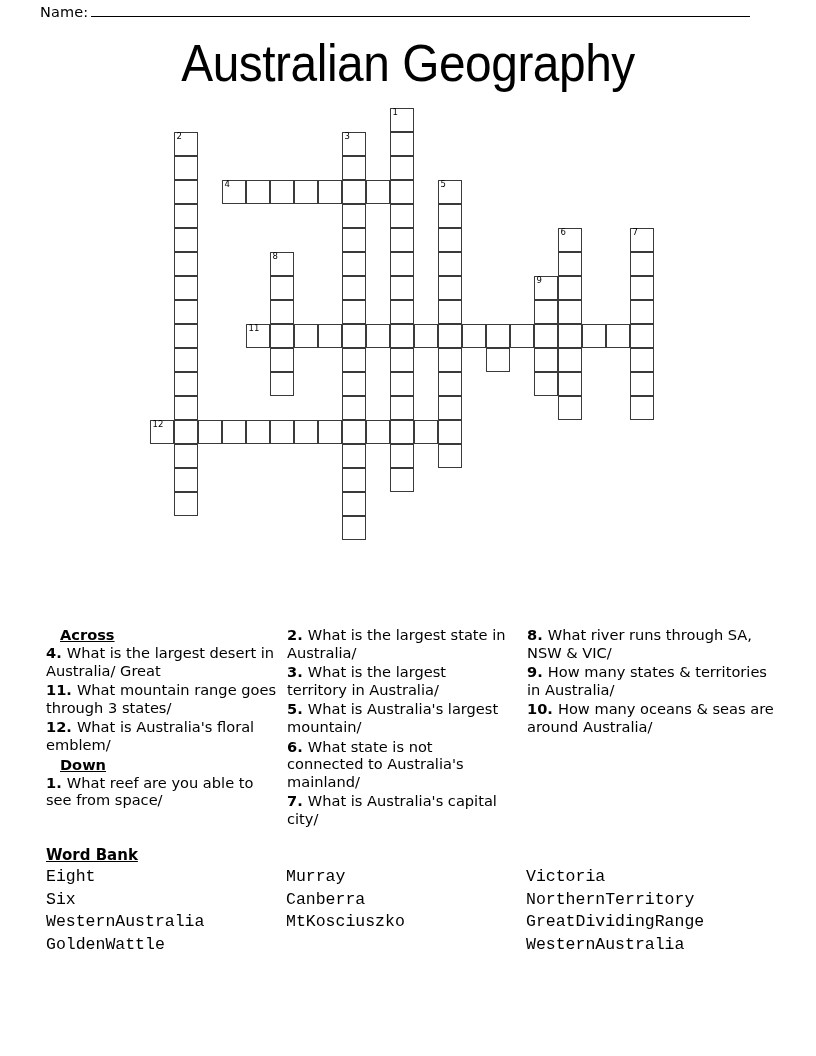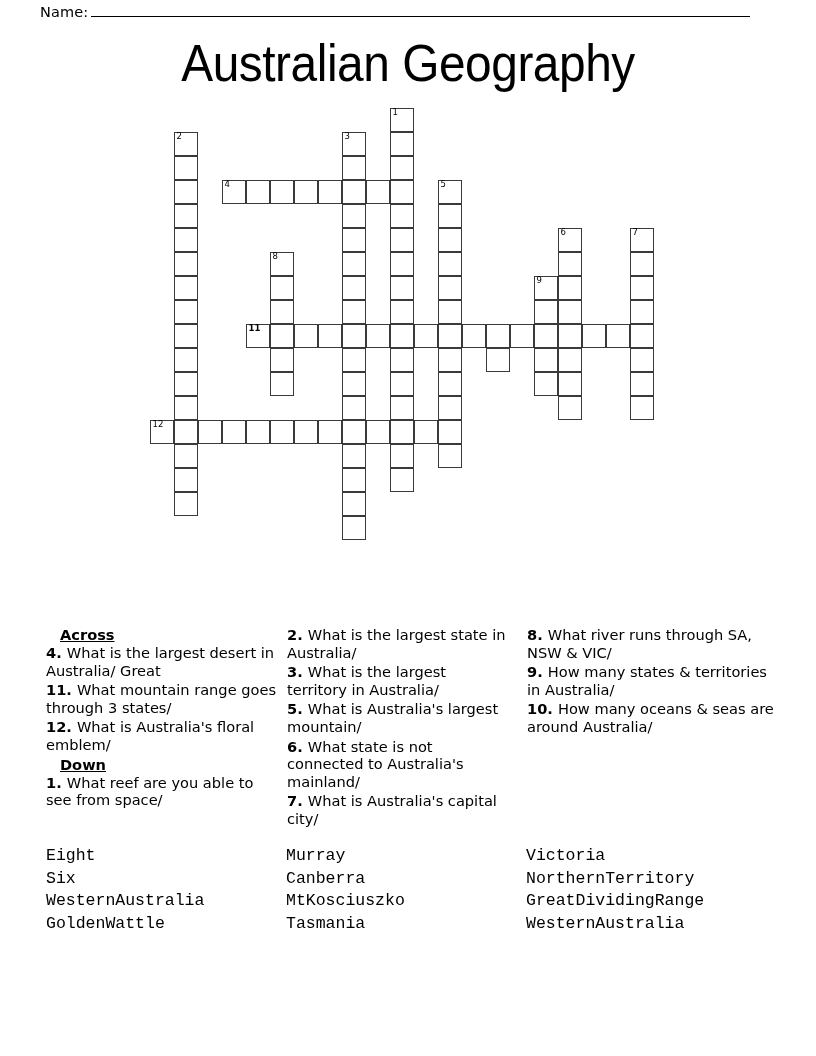--- a/index.html
+++ b/index.html
@@ -254,21 +254,21 @@
     </div>
     <div class="cell" style="left: 534px; top: 300px;"></div>
     <div class="cell" style="left: 534px; top: 324px;"></div>
     <div class="cell" style="left: 534px; top: 348px;"></div>
     <div class="cell" style="left: 534px; top: 372px;"></div>
     <div class="cell" style="left: 486px; top: 300px; margin-top: 40px;">
       <span class="num">10</span>
     </div>
     <div class="cell" style="left: 486px; top: 324px;"></div>
     <div class="cell" style="left: 486px; top: 348px;"></div>
-    <div class="cell" style="left: 246px; top: 324px; font-weight: bold;">
+    <div class="cell" style="left: 246px; top: 324px;">
       <span class="num">11</span>
     </div>
     <div class="cell" style="left: 294px; top: 324px;"></div>
     <div class="cell" style="left: 318px; top: 324px;"></div>
     <div class="cell" style="left: 366px; top: 324px;"></div>
     <div class="cell" style="left: 414px; top: 324px;"></div>
     <div class="cell" style="left: 462px; top: 324px;"></div>
     <div class="cell" style="left: 510px; top: 324px;"></div>
     <div class="cell" style="left: 582px; top: 324px;"></div>
     <div class="cell" style="left: 606px; top: 324px;"></div>
@@ -302,32 +302,32 @@
       <div class="clue"><span class="n">7. </span><span>What is Australia's capital city/</span></div>
     </div>
   <div class="clue-col c3">
       <div class="clue"><span class="n">8. </span><span>What river runs through SA, NSW &amp; VIC/</span></div>
       <div class="clue"><span class="n">9. </span><span>How many states &amp; territories in Australia/</span></div>
       <div class="clue"><span class="n">10. </span><span>How many oceans &amp; seas are around Australia/</span></div>
     </div>
 </div>
 
 <div id="wordbank">
+  <div class="wb-head">Word Bank</div>
   <div class="wb-cols">
     <div class="wb-col">
         <div class="wb-word">Eight</div>
         <div class="wb-word">Six</div>
         <div class="wb-word">WesternAustralia</div>
         <div class="wb-word">GoldenWattle</div>
       </div>
     <div class="wb-col">
         <div class="wb-word">Murray</div>
         <div class="wb-word">Canberra</div>
         <div class="wb-word">MtKosciuszko</div>
-        <div class="wb-word">Tasmania</div>
       </div>
     <div class="wb-col">
         <div class="wb-word">Victoria</div>
         <div class="wb-word">NorthernTerritory</div>
         <div class="wb-word">GreatDividingRange</div>
         <div class="wb-word">WesternAustralia</div>
       </div>
   </div>
 </div>
 

